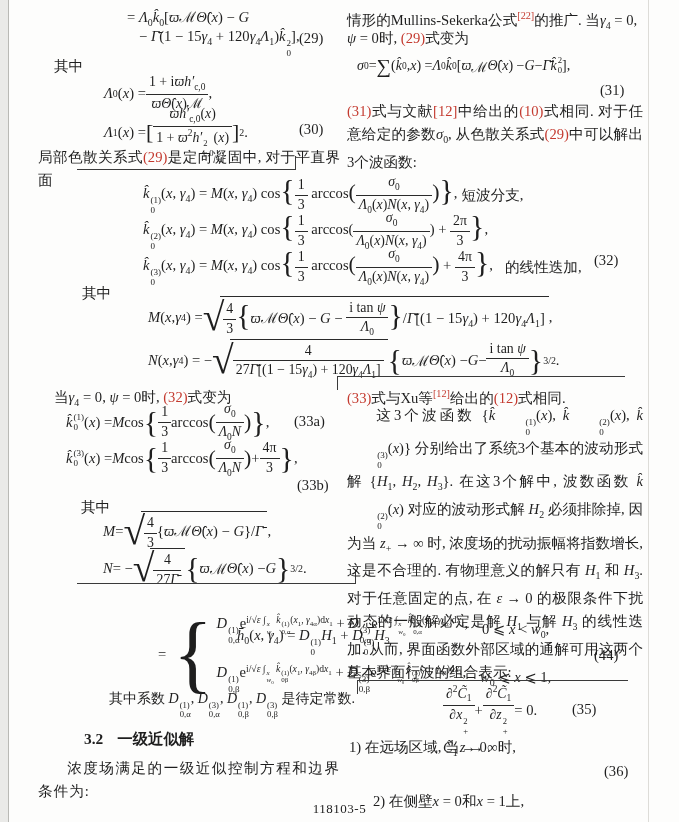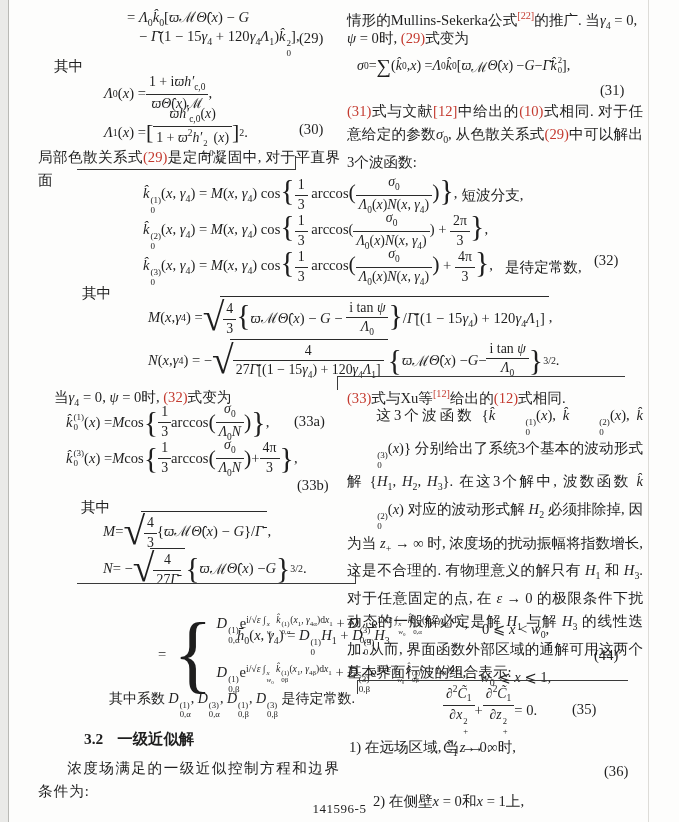--- a/index.html
+++ b/index.html
@@ -111,21 +111,21 @@
     <span><i>k̂</i><span class="st">
           <span class="t">(2)</span>
           <span class="b">0</span>
         </span>(<i>x</i>, <i>γ</i><sub>4</sub>) = <i>M</i>(<i>x</i>, <i>γ</i><sub>4</sub>) cos<span class="bb">{</span><span class="fr"><span class="nu">1</span><span class="de">3</span></span> arccos(<span class="fr"><span class="nu"><i>σ</i><sub>0</sub></span><span class="de"><i>Λ</i><sub>0</sub>(<i>x</i>)<i>N</i>(<i>x</i>, <i>γ</i><sub>4</sub>)</span></span>) + <span class="fr"><span class="nu">2π</span><span class="de">3</span></span><span class="bb">}</span>,</span>
   </div>
   <div class="eqrow" style="left:143px;top:249px;height:36px;">
     <span><i>k̂</i><span class="st">
           <span class="t">(3)</span>
           <span class="b">0</span>
         </span>(<i>x</i>, <i>γ</i><sub>4</sub>) = <i>M</i>(<i>x</i>, <i>γ</i><sub>4</sub>) cos<span class="bb">{</span><span class="fr"><span class="nu">1</span><span class="de">3</span></span> arccos<span class="bp">(</span><span class="fr"><span class="nu"><i>σ</i><sub>0</sub></span><span class="de"><i>Λ</i><sub>0</sub>(<i>x</i>)<i>N</i>(<i>x</i>, <i>γ</i><sub>4</sub>)</span></span><span class="bp">)</span> + <span class="fr"><span class="nu">4π</span><span class="de">3</span></span><span class="bb">}</span>,</span>
-    <span class="cjk" style="margin-left:12px;">是待定常数,</span>
+    <span class="cjk" style="margin-left:12px;">的线性迭加,</span>
   </div>
   <div class="eqnum" style="left:594px;top:252px;">(32)</div>
   <div class="abs cjk" style="left:82px;top:282px;">其中</div>
   <div class="eqrow" style="left:148px;top:296px;height:42px;"><i>M</i>(<i>x</i>, <i>γ</i><sub>4</sub>) = <span class="sqt">
         <span class="rd">√</span>
         <span class="ov"><span class="fr"><span class="nu">4</span><span class="de">3</span></span><span class="bb">{</span><i>ϖ</i>ℳ<i>Θ̂</i>(<i>x</i>) − <i>G</i> − <span class="fr"><span class="nu">i tan <i>ψ</i></span><span class="de"><i>Λ</i><sub>0</sub></span></span><span class="bb">}</span>/<i>Γ̄</i>[(1 − 15<i>γ</i><sub>4</sub>) + 120<i>γ</i><sub>4</sub><i>Λ</i><sub>1</sub>]</span>
       </span>,</div>
   <div class="eqrow" style="left:148px;top:337px;height:46px;"><i>N</i>(<i>x</i>, <i>γ</i><sub>4</sub>) = −<span class="sqt">
         <span class="rd">√</span>
         <span class="ov"><span class="fr"><span class="nu">4</span><span class="de">27<i>Γ̄</i>[(1 − 15<i>γ</i><sub>4</sub>) + 120<i>γ</i><sub>4</sub><i>Λ</i><sub>1</sub>]</span></span></span>
@@ -287,14 +287,14 @@
             <span class="t">2</span>
             <span class="b">+</span>
           </span></span>
       </span> = 0.</div>
   <div class="eqnum" style="left:572px;top:701px;text-align:center;">(35)</div>
   <div class="abs cjk" style="left:349px;top:736px;width:294px;">1) 在远场区域, 当<i>z</i> → ∞时,</div>
   <div class="abs" style="left:443px;top:739px;"><i>C̃</i><sub>1</sub> → 0.</div>
   <div class="eqnum" style="left:604px;top:763px;">(36)</div>
   <div class="abs cjk" style="left:349px;top:790px;width:294px;margin-left:24px;">2) 在侧壁<i>x</i> = 0和<i>x</i> = 1上,</div>
 
-  <div class="footer">141596-5</div>
+  <div class="footer">118103-5</div>
 </div>
 
 </body></html>

